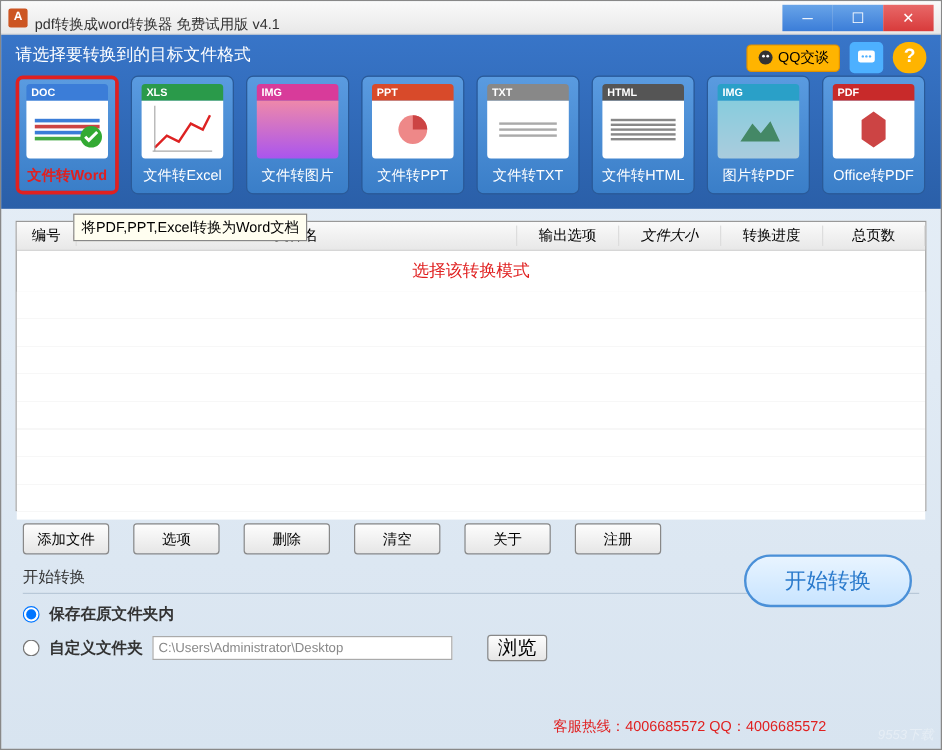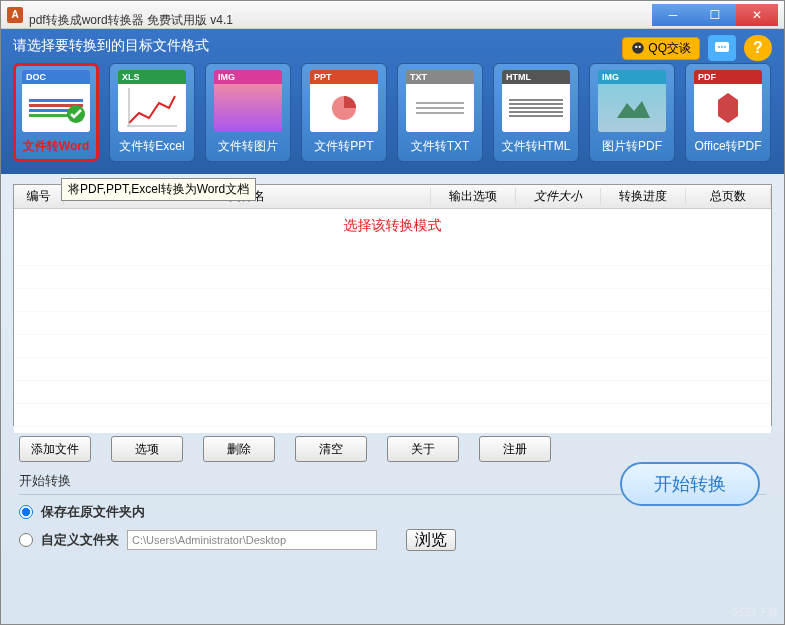--- a/index.html
+++ b/index.html
@@ -236,14 +236,15 @@
       <b>保存在原文件夹内</b>
     </div>
     <div class="radio-row">
       <input type="radio" name="out" style="">
       <b>自定义文件夹</b>
       <input class="path-input" value="C:\Users\Administrator\Desktop" style="">
       <button class="browse-btn">浏览</button>
     </div>
   </div>
 
+  <div class="hotline">客服热线：4006685572 QQ：4006685572</div>
   <div class="watermark">9553下载</div>
 </div>
 
 </body></html>

